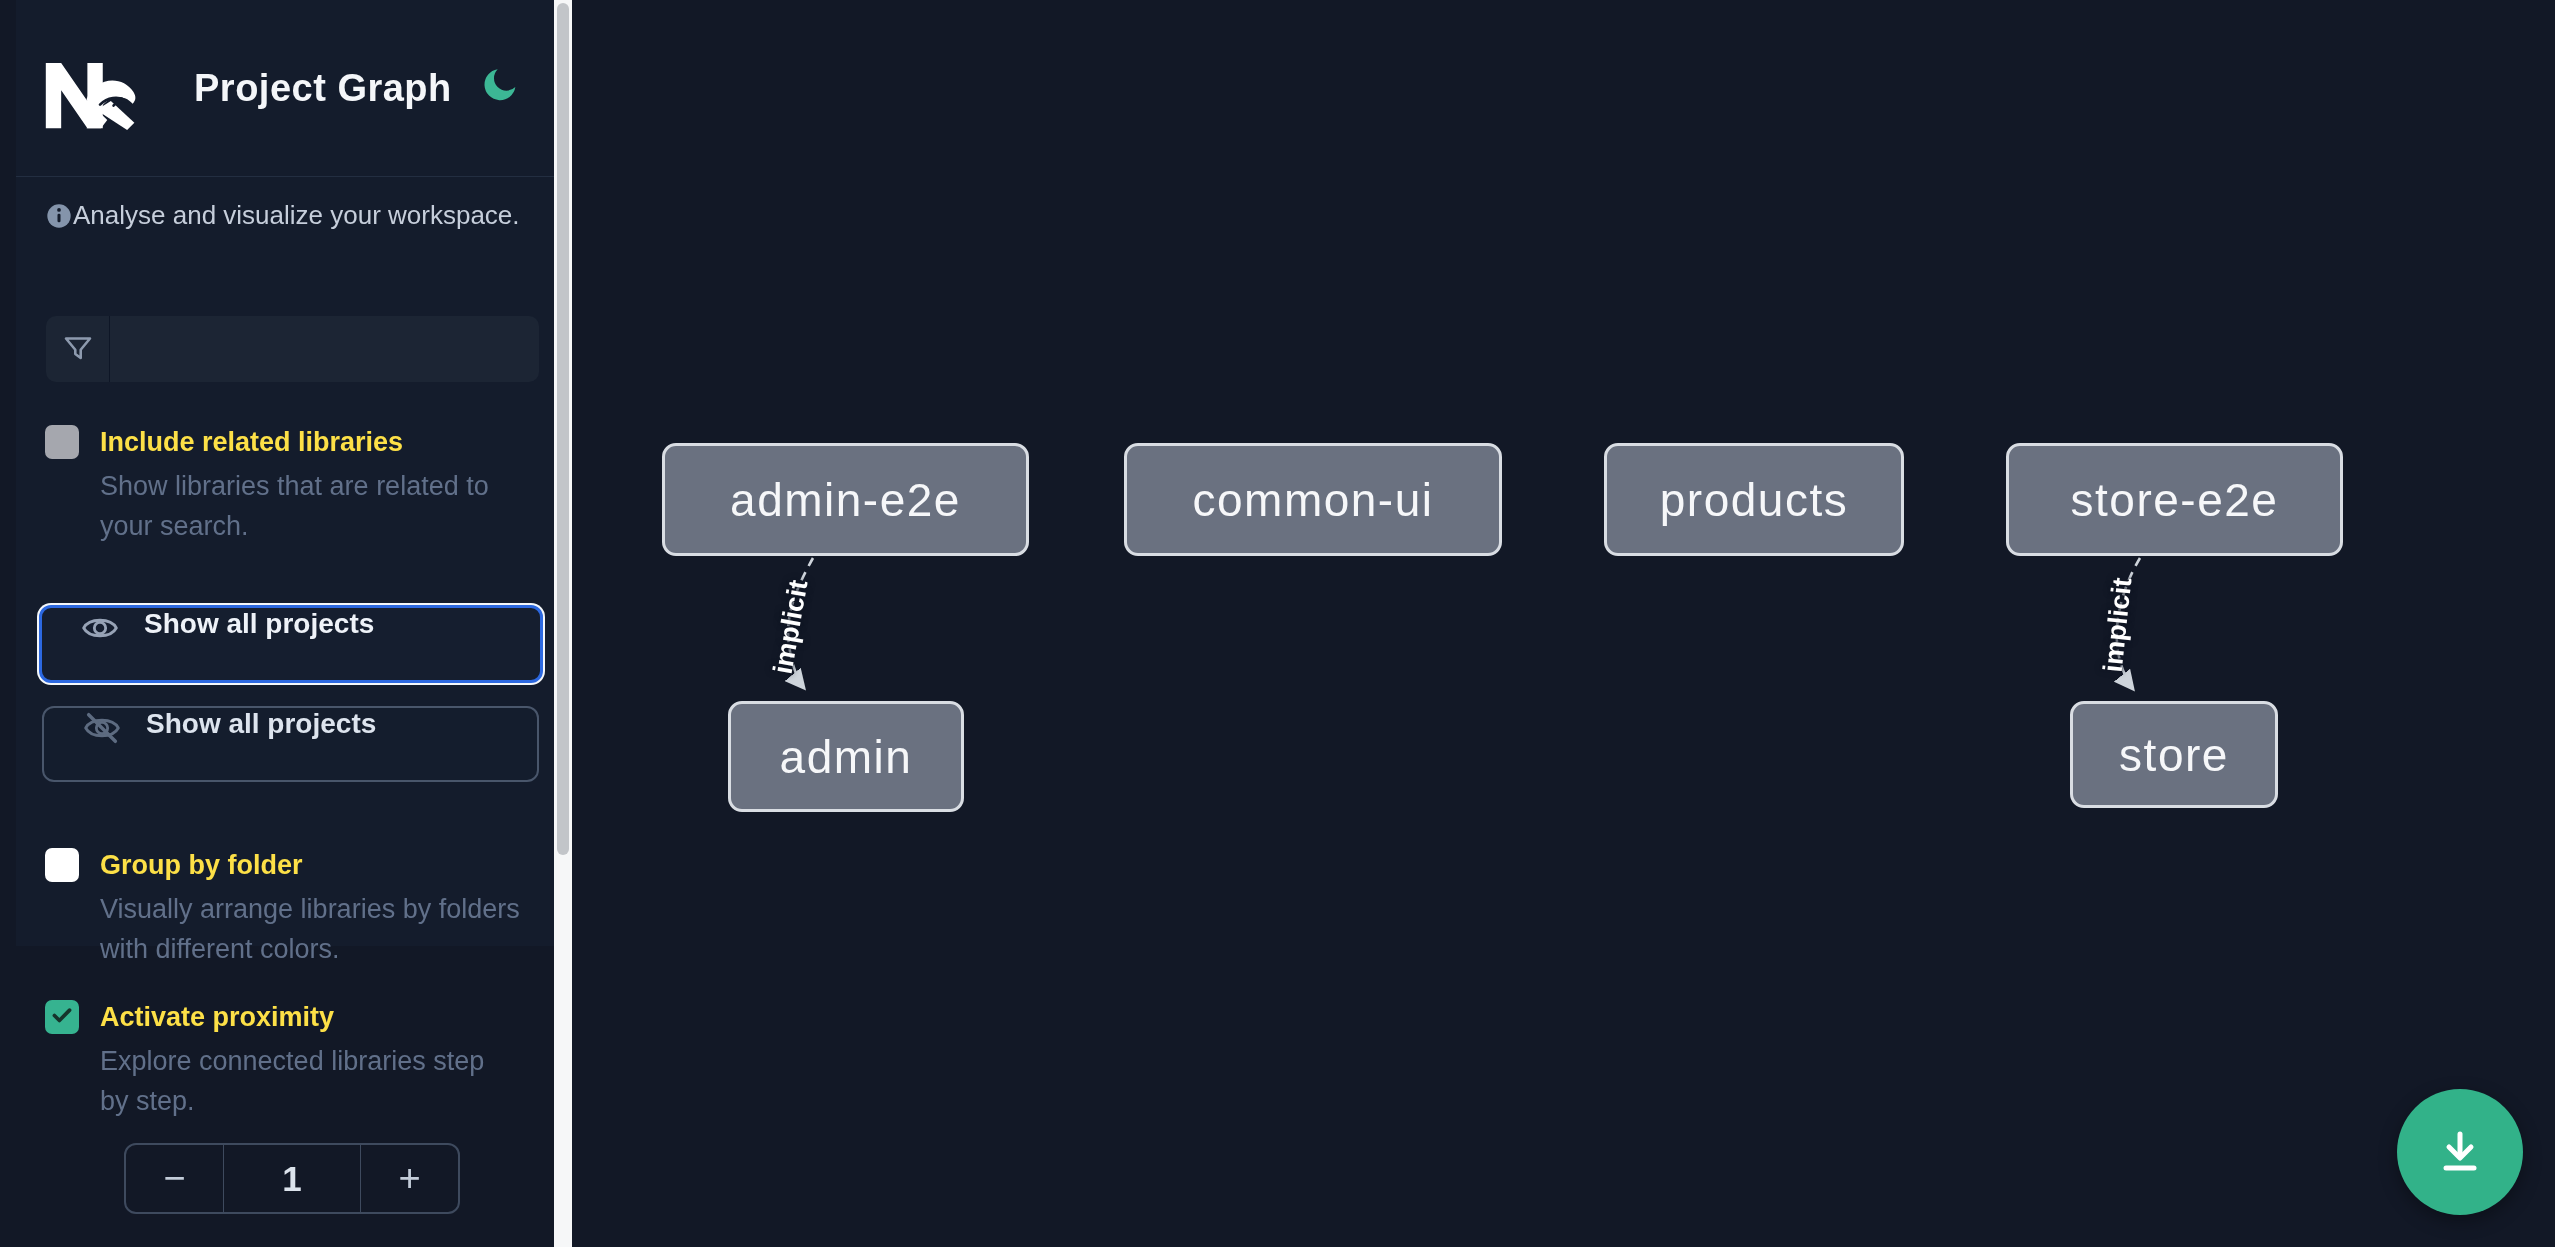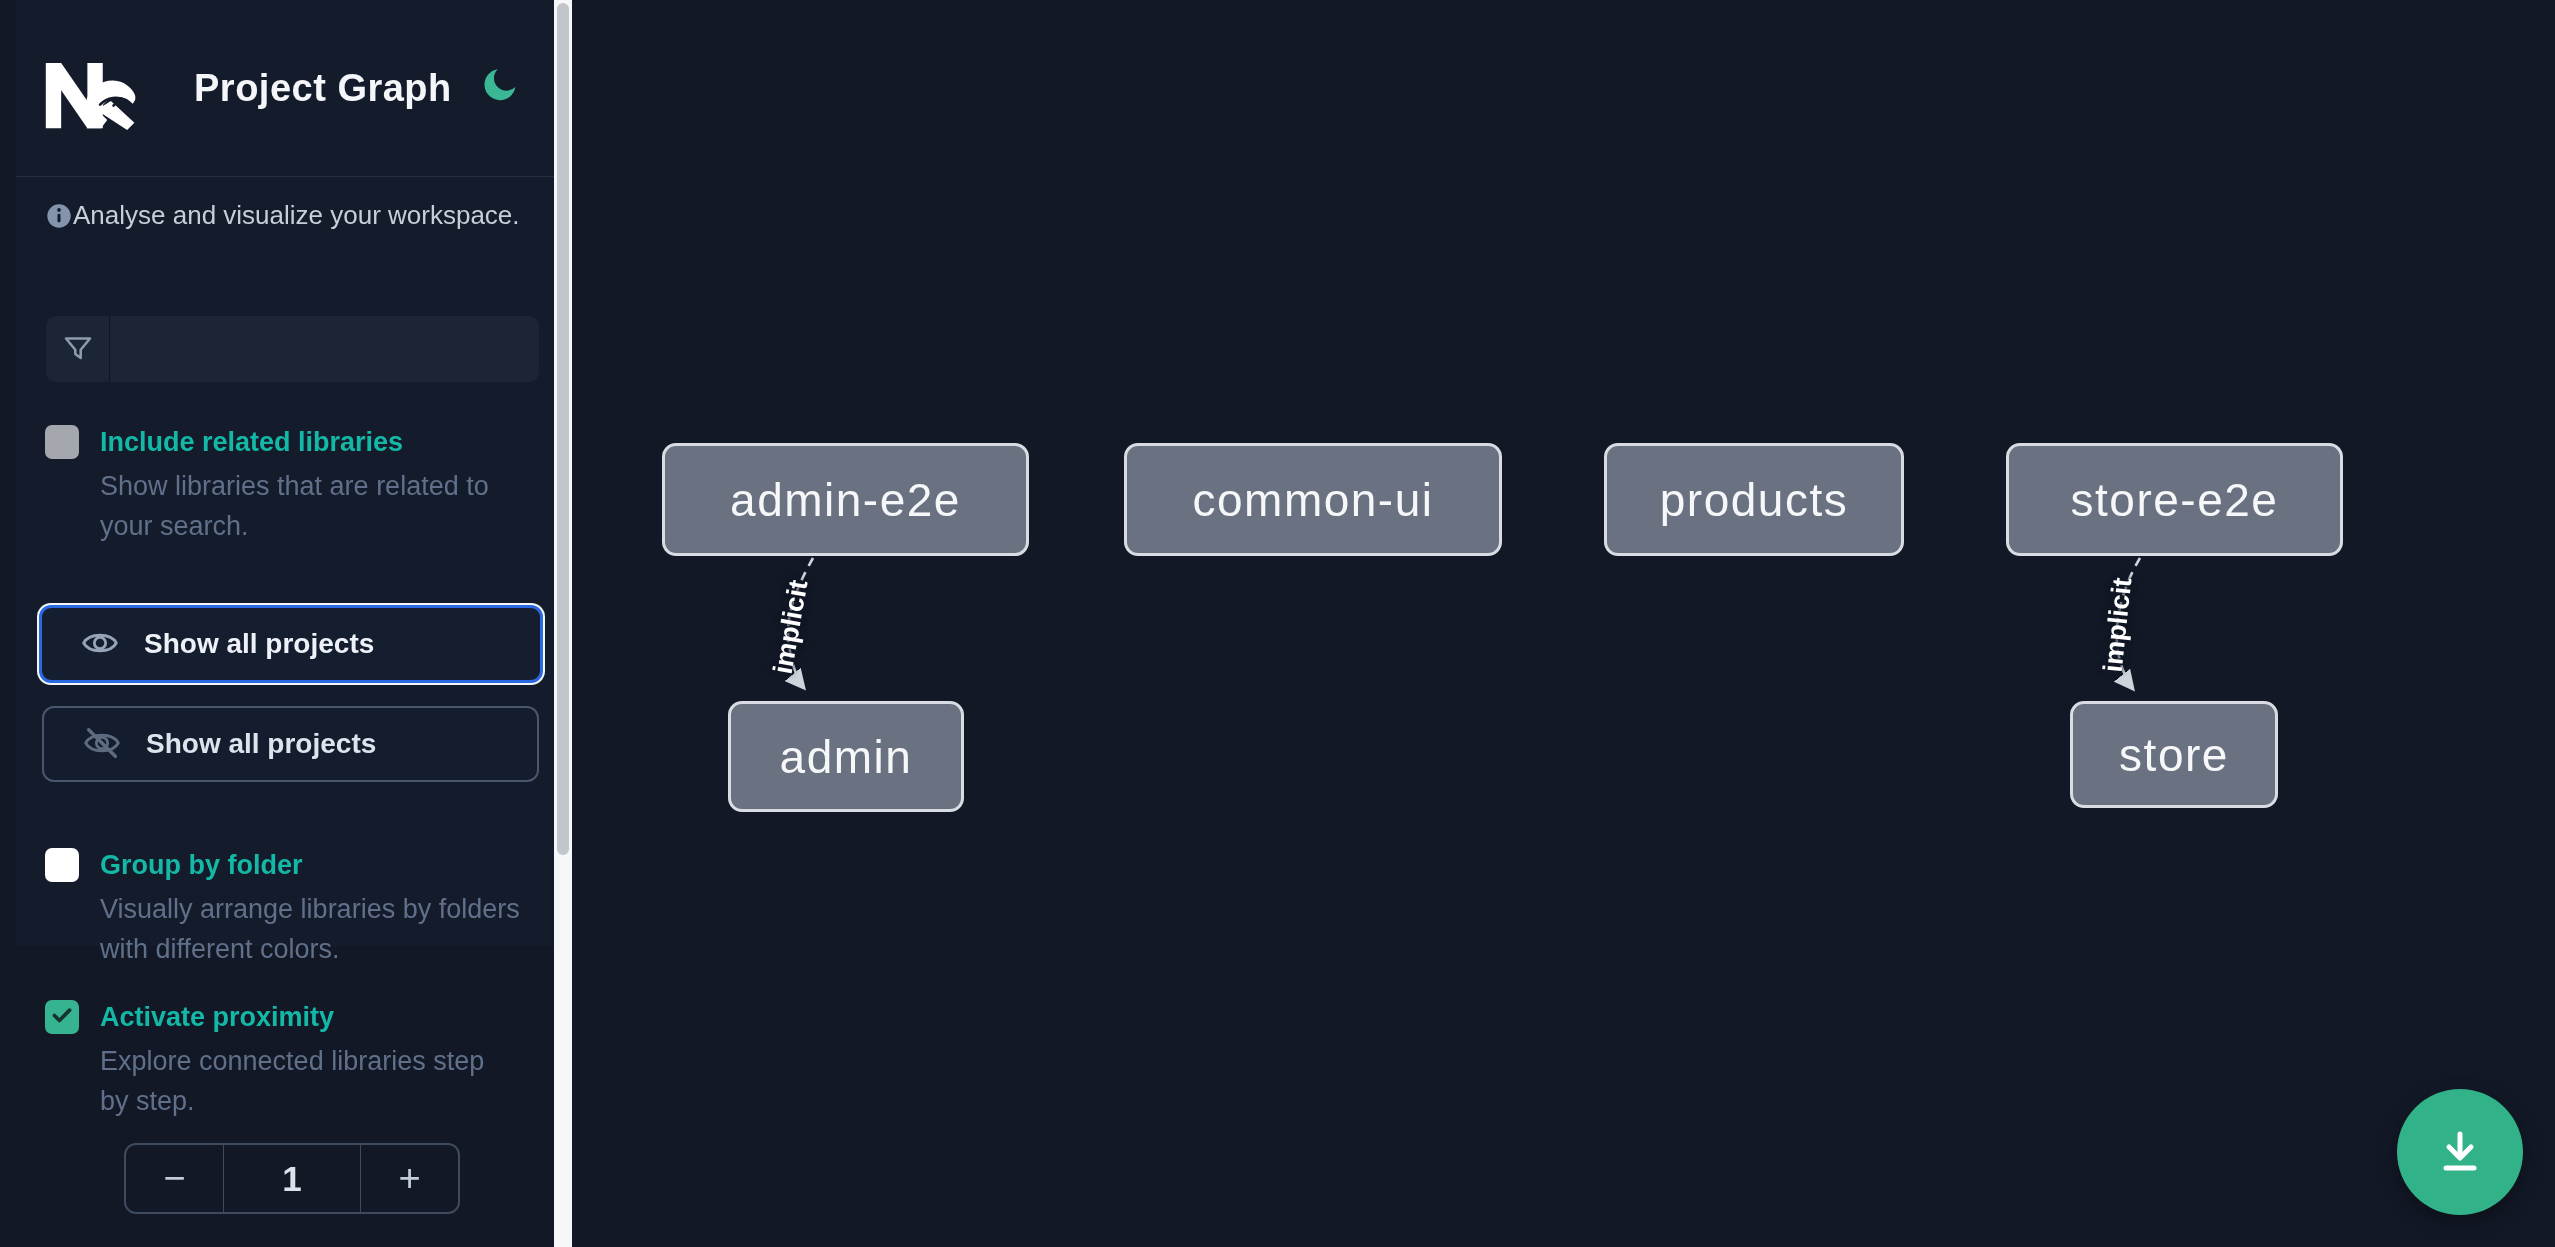--- a/index.html
+++ b/index.html
@@ -25,24 +25,24 @@
   .search-icon-cell { width:64px; display:flex; align-items:center; justify-content:center; border-right:1px solid #0e1626; }
   .search-input { flex:1; background:transparent; border:none; outline:none; padding:0 20px 0 34px;
                   font-family:"Liberation Sans", sans-serif; font-size:30px; color:#e2e8f0; }
   .search-input::placeholder { color:#8290a6; opacity:1; }
 
   .opt { position:absolute; left:29px; width:500px; }
   .opt-box { position:absolute; left:0; top:1px; width:34px; height:34px; border-radius:7px; }
   .opt-box.gray  { background:#a5a7ae; }
   .opt-box.white { background:#ffffff; }
   .opt-box.teal  { background:#36b390; display:flex; align-items:center; justify-content:center; }
-  .opt-label { margin-left:55px; font-size:27px; font-weight:600; color:#14b8a6; line-height:36px; }
+  .opt-label { margin-left:55px; font-size:27px; font-weight:600; color:#fde047; line-height:36px; }
   .opt-desc  { margin-left:55px; margin-top:6px; width:420px; font-size:27px; line-height:40px; color:#61708a; }
 
-  .btn { position:absolute; display:flex; align-items:center; gap:24px; padding-left:38px;
+  .btn { position:absolute; display:flex; gap:24px; padding-left:38px;
          border-radius:12px; cursor:pointer; font-family:"Liberation Sans", sans-serif; }
   .btn-show { left:23px; top:605px; width:504px; height:78px; background:#151e2f;
               border:3px solid #2c68e0; box-shadow:0 0 0 2px #f4f7fa; }
   .btn-hide { left:26px; top:706px; width:497px; height:76px; background:#141d2d; border:2px solid #49566b; }
   .btn-label { font-size:28px; font-weight:600; color:#eef2f8; }
   .btn-hide .btn-label { color:#dde4ee; }
 
   .stepper { position:absolute; left:108px; top:1143px; width:336px; height:71px;
              border:2px solid #3e4a5e; border-radius:12px; display:flex; overflow:hidden; }
   .step-btn { width:97px; display:flex; align-items:center; justify-content:center; background:transparent;

